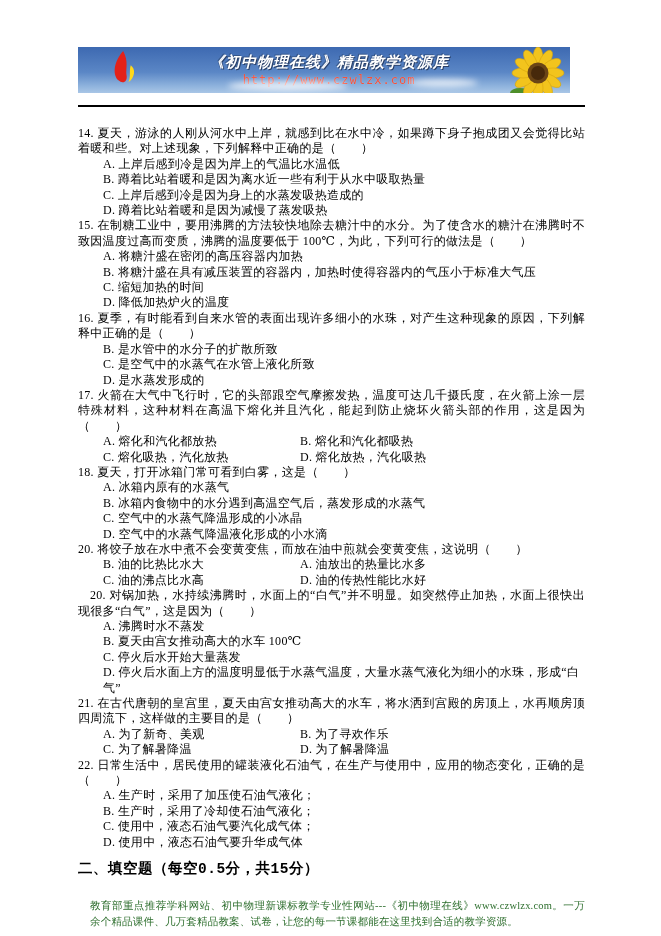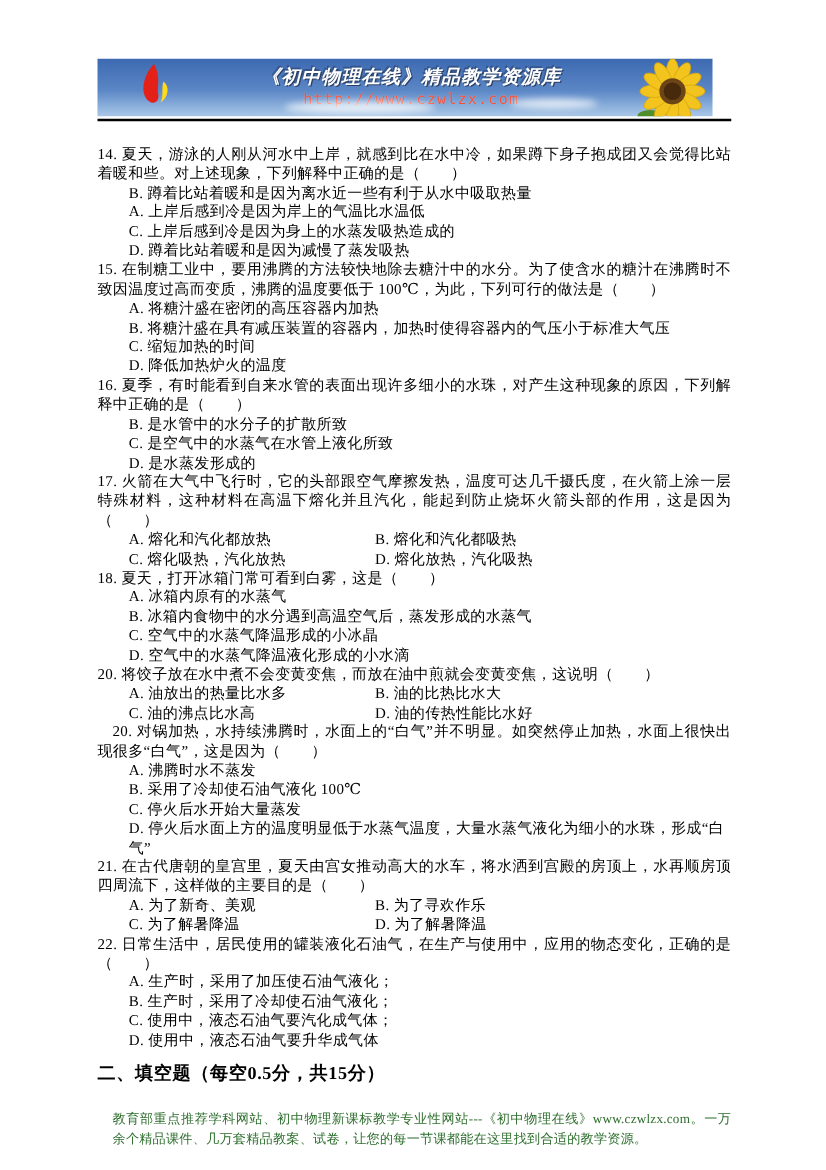--- a/index.html
+++ b/index.html
@@ -6,21 +6,21 @@
   html,body { background:#888; }
   .page {
     width:661px; height:936px; margin:0 auto; background:#ffffff;
     position:relative; overflow:hidden;
     font-family:"Liberation Serif","DejaVu Serif",serif;
     color:#000;
   }
   .content { padding:47px 76px 0 78px; }
 
   
-  .header-wrap { border-bottom:2px solid #000; padding-bottom:2px; }
+  .header-wrap { border-bottom:2px solid #000; padding-bottom:12px; }
   .banner {
     width:492px; height:46px; position:relative; overflow:hidden;
     background:linear-gradient(to bottom,#3d69b1 0%,#5b87c6 55%,#8fb3dd 85%,#a9c6e6 100%);
     display:flex; align-items:center;
   }
   .cloud { position:absolute; background:#fff; opacity:.75; border-radius:50%; filter:blur(3px); }
   .cloud.c1 { width:120px; height:10px; left:150px; bottom:2px; }
   .cloud.c2 { width:70px; height:8px; left:330px; bottom:6px; }
   .banner-logo { width:96px; display:flex; justify-content:center; flex:0 0 auto; }
   .banner-mid { flex:1 1 auto; text-align:center; line-height:1.05; padding-top:3px; }
@@ -43,21 +43,21 @@
   .qbody { padding-top:19px; font-size:12px; line-height:15.4px; letter-spacing:.3px; }
   .stem { text-align:justify; }
   .stem.indent { text-indent:12px; }
   .options .option { padding-left:25px; }
   .options.two-col { display:grid; grid-template-columns:197px auto; padding-left:25px; }
   .options.two-col .option { padding-left:0; }
 
   
   .section-header {
     margin-top:9px; font-weight:bold; font-size:14.5px; letter-spacing:.5px;
-    font-family:Liberation Serif, serif;
+    font-family:Liberation Mono, monospace;
   }
   .footer-note {
     margin-top:20px; color:#2d6e2d; font-size:10.5px; line-height:16px;
     text-align:justify; letter-spacing:.2px;margin-left:12px;
   }
 </style>
 </head>
 <body>
 
 <div class="page">
@@ -129,22 +129,22 @@
             </svg>
           </span>
         </div>
       </div>
     </div>
 
     <div class="qbody">
         <div class="question-block">
           <div class="stem">14. 夏天，游泳的人刚从河水中上岸，就感到比在水中冷，如果蹲下身子抱成团又会觉得比站着暖和些。对上述现象，下列解释中正确的是（　　）</div>
           <div class="options">
+            <div class="option">A. 上岸后感到冷是因为岸上的气温比水温低</div>
             <div class="option">B. 蹲着比站着暖和是因为离水近一些有利于从水中吸取热量</div>
-            <div class="option">A. 上岸后感到冷是因为岸上的气温比水温低</div>
             <div class="option">C. 上岸后感到冷是因为身上的水蒸发吸热造成的</div>
             <div class="option">D. 蹲着比站着暖和是因为减慢了蒸发吸热</div>
           </div>
         </div>
         <div class="question-block">
           <div class="stem">15. 在制糖工业中，要用沸腾的方法较快地除去糖汁中的水分。为了使含水的糖汁在沸腾时不致因温度过高而变质，沸腾的温度要低于 100℃，为此，下列可行的做法是（　　）</div>
           <div class="options">
             <div class="option">A. 将糖汁盛在密闭的高压容器内加热</div>
             <div class="option">B. 将糖汁盛在具有减压装置的容器内，加热时使得容器内的气压小于标准大气压</div>
             <div class="option">C. 缩短加热的时间</div>
@@ -173,31 +173,31 @@
           <div class="options">
             <div class="option">A. 冰箱内原有的水蒸气</div>
             <div class="option">B. 冰箱内食物中的水分遇到高温空气后，蒸发形成的水蒸气</div>
             <div class="option">C. 空气中的水蒸气降温形成的小冰晶</div>
             <div class="option">D. 空气中的水蒸气降温液化形成的小水滴</div>
           </div>
         </div>
         <div class="question-block">
           <div class="stem">20. 将饺子放在水中煮不会变黄变焦，而放在油中煎就会变黄变焦，这说明（　　）</div>
           <div class="options two-col">
+            <div class="option">B. 油的比热比水大</div>
             <div class="option">A. 油放出的热量比水多</div>
-            <div class="option">B. 油的比热比水大</div>
             <div class="option">C. 油的沸点比水高</div>
             <div class="option">D. 油的传热性能比水好</div>
           </div>
         </div>
         <div class="question-block">
           <div class="stem indent">20. 对锅加热，水持续沸腾时，水面上的“白气”并不明显。如突然停止加热，水面上很快出现很多“白气”，这是因为（　　）</div>
           <div class="options">
             <div class="option">A. 沸腾时水不蒸发</div>
-            <div class="option">B. 采用了冷却使石油气液化 100℃</div>
+            <div class="option">B. 夏天由宫女推动高大的水车 100℃</div>
             <div class="option">C. 停火后水开始大量蒸发</div>
             <div class="option">D. 停火后水面上方的温度明显低于水蒸气温度，大量水蒸气液化为细小的水珠，形成“白气”</div>
           </div>
         </div>
         <div class="question-block">
           <div class="stem">21. 在古代唐朝的皇宫里，夏天由宫女推动高大的水车，将水洒到宫殿的房顶上，水再顺房顶四周流下，这样做的主要目的是（　　）</div>
           <div class="options two-col">
             <div class="option">A. 为了新奇、美观</div>
             <div class="option">B. 为了寻欢作乐</div>
             <div class="option">C. 为了解暑降温</div>

